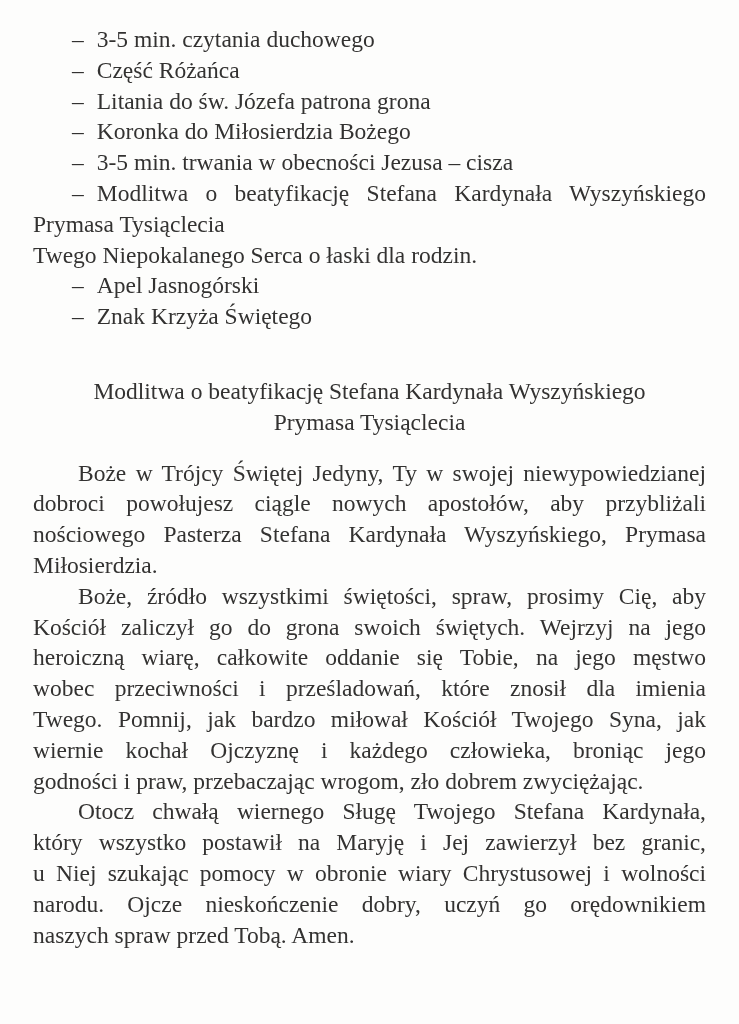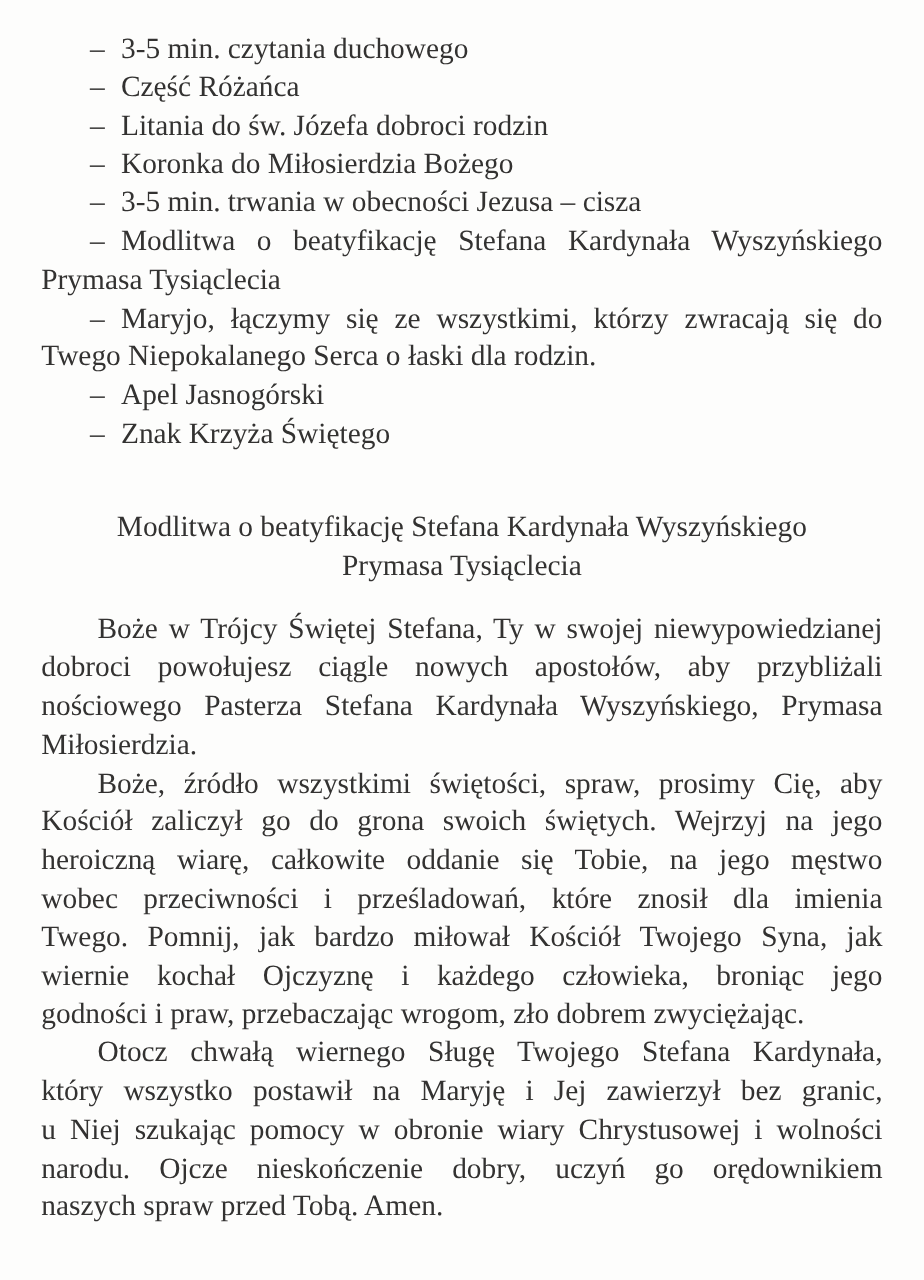--- a/index.html
+++ b/index.html
@@ -52,50 +52,49 @@
 
 <div class="page">
   <div class="checklist">
       <div class="list-item">
         <div class="line first last"><span class="dash">–</span><span>3-5 min. czytania duchowego</span></div>
       </div>
       <div class="list-item">
         <div class="line first last"><span class="dash">–</span><span>Część Różańca</span></div>
       </div>
       <div class="list-item">
-        <div class="line first last"><span class="dash">–</span><span>Litania do św. Józefa dobroci rodzin</span></div>
+        <div class="line first last"><span class="dash">–</span><span>Litania do św. Józefa patrona grona</span></div>
       </div>
       <div class="list-item">
         <div class="line first last"><span class="dash">–</span><span>Koronka do Miłosierdzia Bożego</span></div>
       </div>
       <div class="list-item">
         <div class="line first last"><span class="dash">–</span><span>3-5 min. trwania w obecności Jezusa – cisza</span></div>
       </div>
       <div class="list-item">
         <div class="line first"><span class="dash">–</span><span>Modlitwa o beatyfikację Stefana Kardynała Wyszyńskiego</span></div>
         <div class="line last"><span>Prymasa Tysiąclecia</span></div>
       </div>
       <div class="list-item">
-        <div class="line first"><span class="dash">–</span><span>Maryjo, łączymy się ze wszystkimi, którzy zwracają się do</span></div>
         <div class="line last"><span>Twego Niepokalanego Serca o łaski dla rodzin.</span></div>
       </div>
       <div class="list-item">
         <div class="line first last"><span class="dash">–</span><span>Apel Jasnogórski</span></div>
       </div>
       <div class="list-item">
         <div class="line first last"><span class="dash">–</span><span>Znak Krzyża Świętego</span></div>
       </div>
     </div>
   <div class="heading">
       <div class="line center"><span>Modlitwa o beatyfikację Stefana Kardynała Wyszyńskiego</span></div>
       <div class="line center"><span>Prymasa Tysiąclecia</span></div>
     </div>
   <div class="body-text">
       <div class="para">
-        <div class="line first"><span>Boże w Trójcy Świętej Stefana, Ty w swojej niewypowiedzianej</span></div>
+        <div class="line first"><span>Boże w Trójcy Świętej Jedyny, Ty w swojej niewypowiedzianej</span></div>
         <div class="line"><span>dobroci powołujesz ciągle nowych apostołów, aby przybliżali</span></div>
         <div class="line"><span>nościowego Pasterza Stefana Kardynała Wyszyńskiego, Prymasa</span></div>
         <div class="line last"><span>Miłosierdzia.</span></div>
       </div>
       <div class="para">
         <div class="line first"><span>Boże, źródło wszystkimi świętości, spraw, prosimy Cię, aby</span></div>
         <div class="line"><span>Kościół zaliczył go do grona swoich świętych. Wejrzyj na jego</span></div>
         <div class="line"><span>heroiczną wiarę, całkowite oddanie się Tobie, na jego męstwo</span></div>
         <div class="line"><span>wobec przeciwności i prześladowań, które znosił dla imienia</span></div>
         <div class="line"><span>Twego. Pomnij, jak bardzo miłował Kościół Twojego Syna, jak</span></div>

